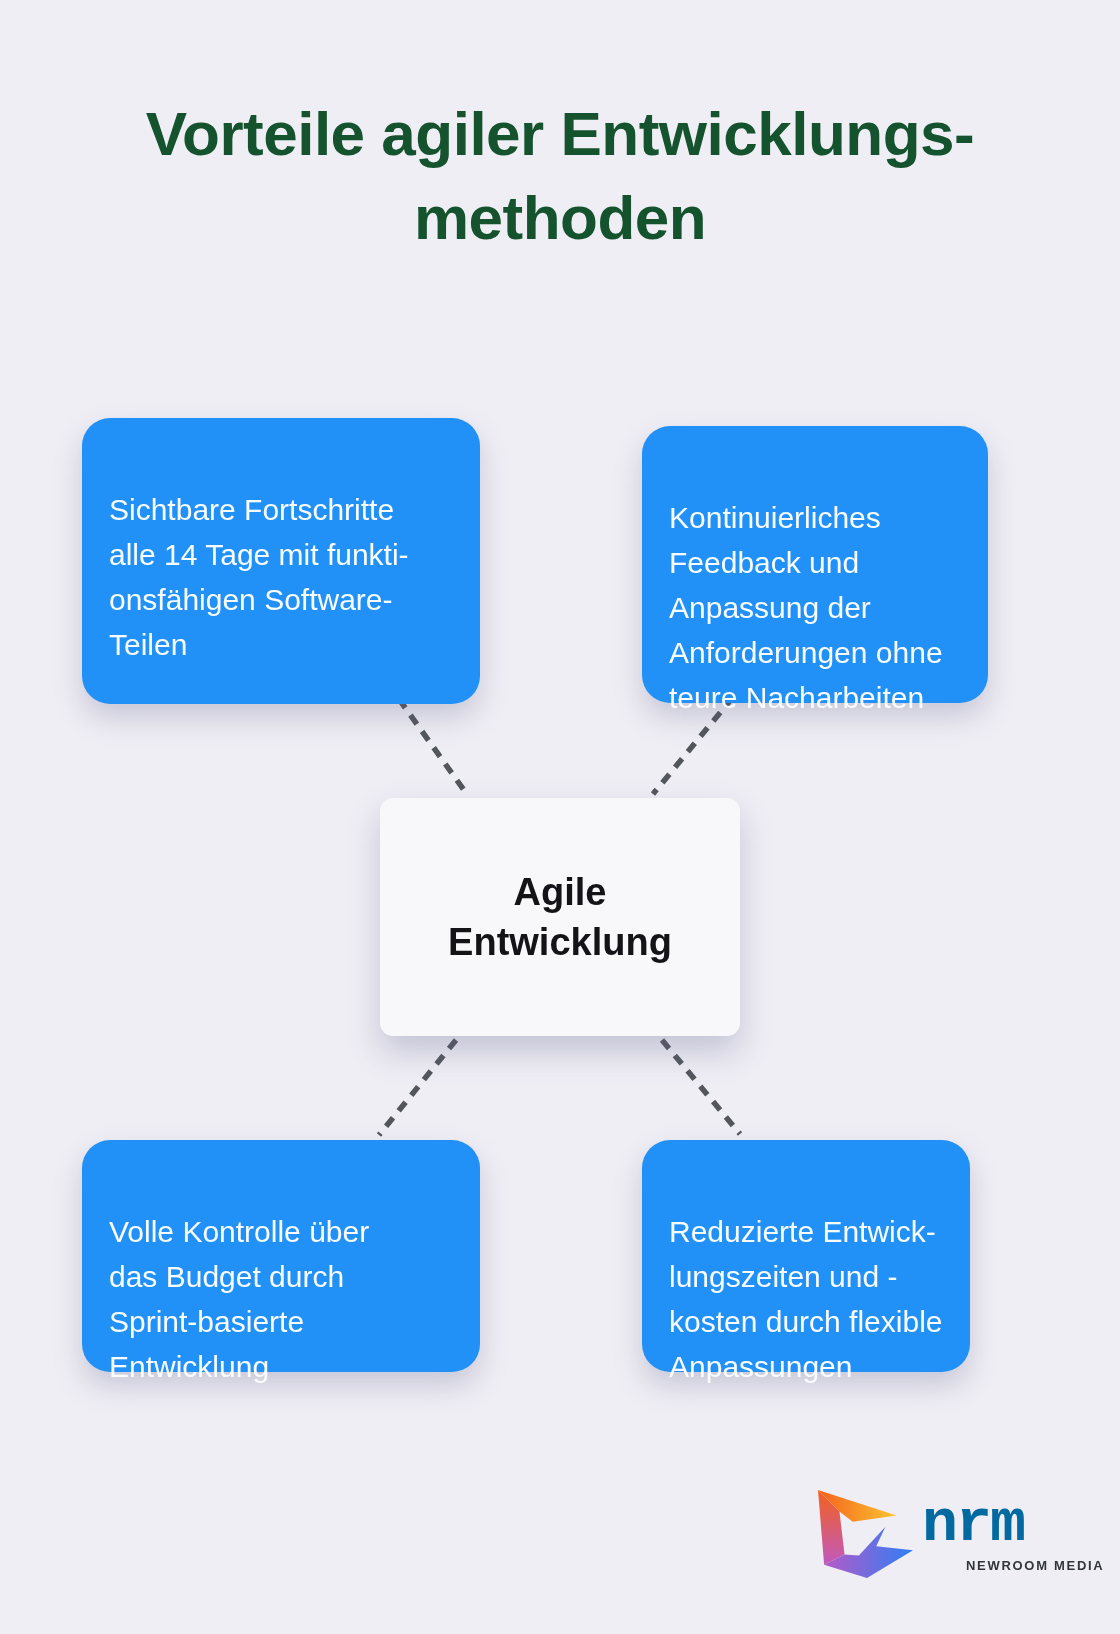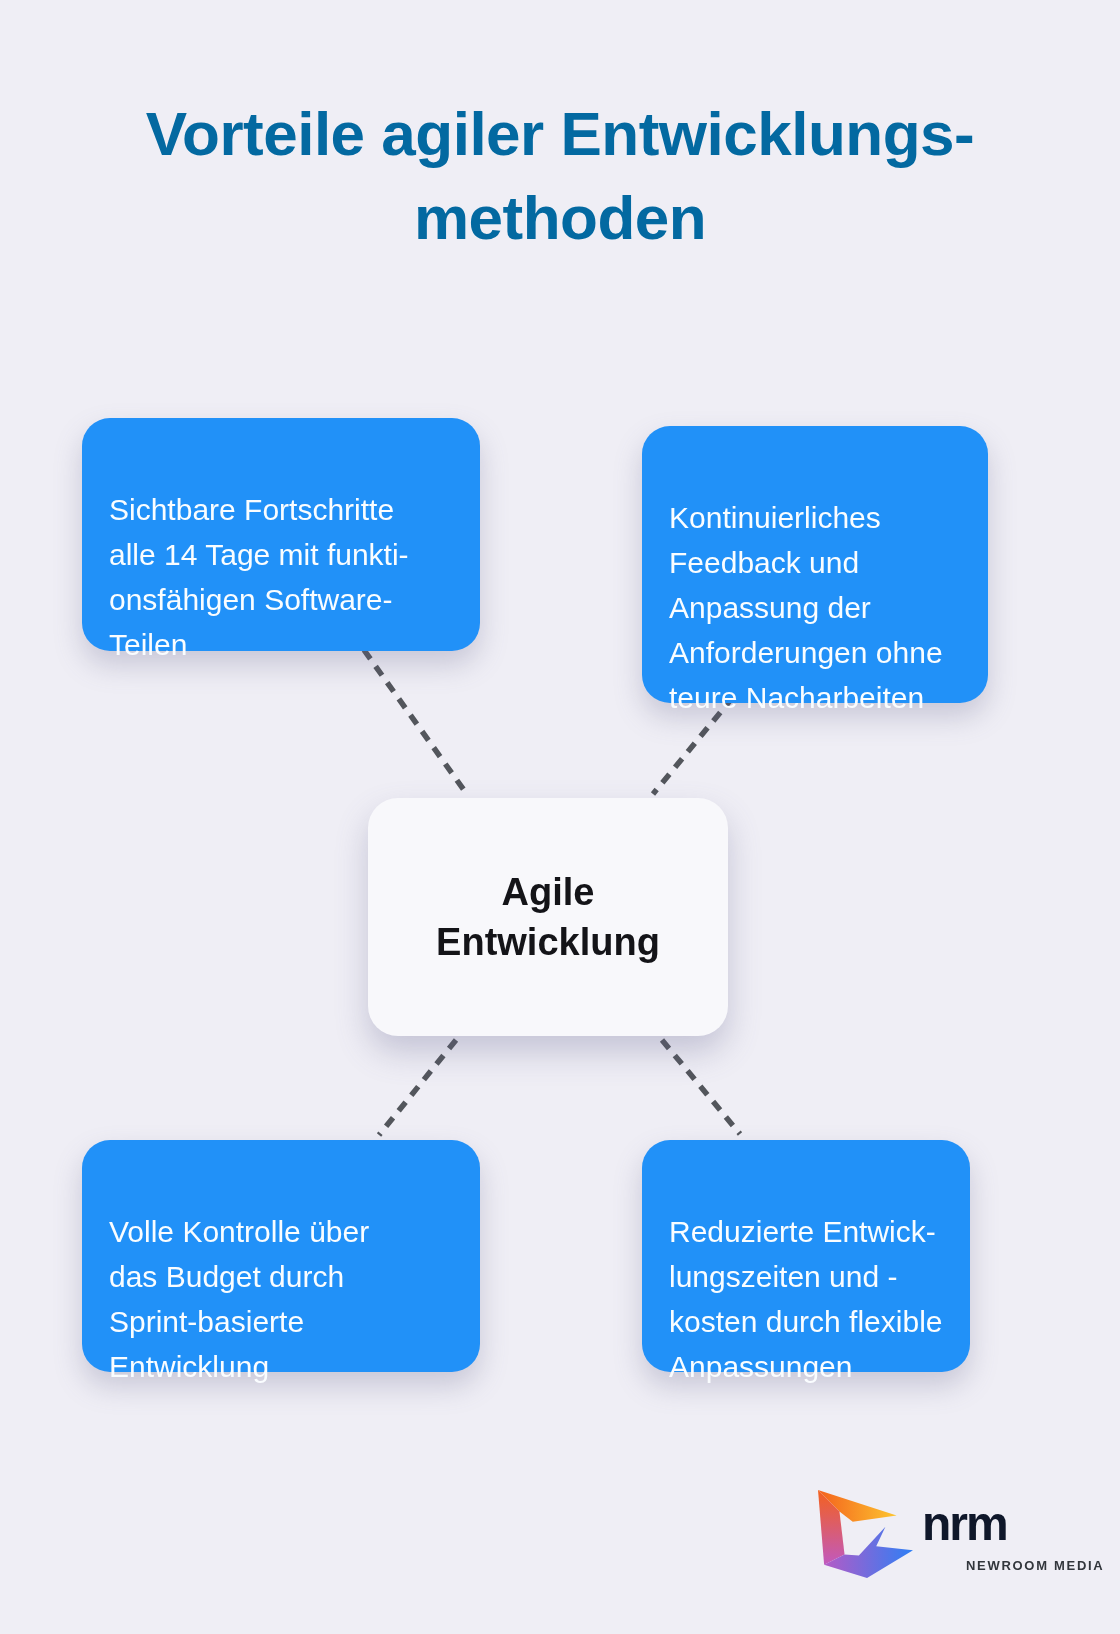--- a/index.html
+++ b/index.html
@@ -18,21 +18,21 @@
     position: absolute;
     top: 92px;
     left: 0;
     width: 1120px;
     margin: 0;
     text-align: center;
     font-size: 62px;
     line-height: 84px;
     font-weight: 700;
     letter-spacing: -0.5px;
-    color: #0369a1;
+    color: #14532d;
     white-space: pre-line;
   }
   .connectors {
     position: absolute;
     left: 0;
     top: 0;
     width: 1120px;
     height: 1634px;
   }
   .benefit-box {
@@ -40,32 +40,32 @@
     box-sizing: border-box;
     background: #2191f8;
     border-radius: 28px;
     color: #fafdff;
     font-size: 30px;
     line-height: 45px;
     padding: 24px 22px 0 27px;
     white-space: pre-line;
     box-shadow: 0 14px 28px rgba(99, 99, 141, 0.28);
   }
-  .box-tl { left: 82px;  top: 418px;  width: 398px; height: 233px; }
+  .box-tl { left: 82px;  top: 418px;  width: 398px; height: 286px; }
   .box-tr { left: 642px; top: 426px;  width: 346px; height: 277px; }
   .box-bl { left: 82px;  top: 1140px; width: 398px; height: 232px; }
   .box-br { left: 642px; top: 1140px; width: 328px; height: 232px; }
   .center-node {
     position: absolute;
-    left: 368px;
+    left: 380px;
     top: 798px;
     width: 360px;
     height: 238px;
     background: #f8f8fb;
-    border-radius: 30px;
+    border-radius: 13px;
     box-shadow: 0 16px 32px rgba(99, 99, 141, 0.30);
     display: flex;
     align-items: center;
     justify-content: center;
   }
   .center-node-label {
     text-align: center;
     font-size: 38px;
     line-height: 50px;
     font-weight: 700;
@@ -85,26 +85,26 @@
     top: 0;
     width: 95px;
     height: 89px;
   }
   .logo-textblock {
     position: absolute;
     left: 104px;
     top: 6px;
   }
   .brand-name {
-    font-family: Liberation Sans, sans-serif;
+    font-family: Liberation Mono, monospace;
     font-weight: 700;
-    font-size: 48px;
+    font-size: 60px;
     line-height: 56px;
     letter-spacing: -2px;
-    color: #0f172a;
+    color: #0369a1;
   }
   .brand-subtitle {
     margin-top: 6px;
     font-family: "Liberation Sans", sans-serif;
     font-weight: 700;
     font-size: 13px;
     letter-spacing: 1.7px;
     color: #32363c;
     white-space: nowrap;
     padding-left: 44px;

